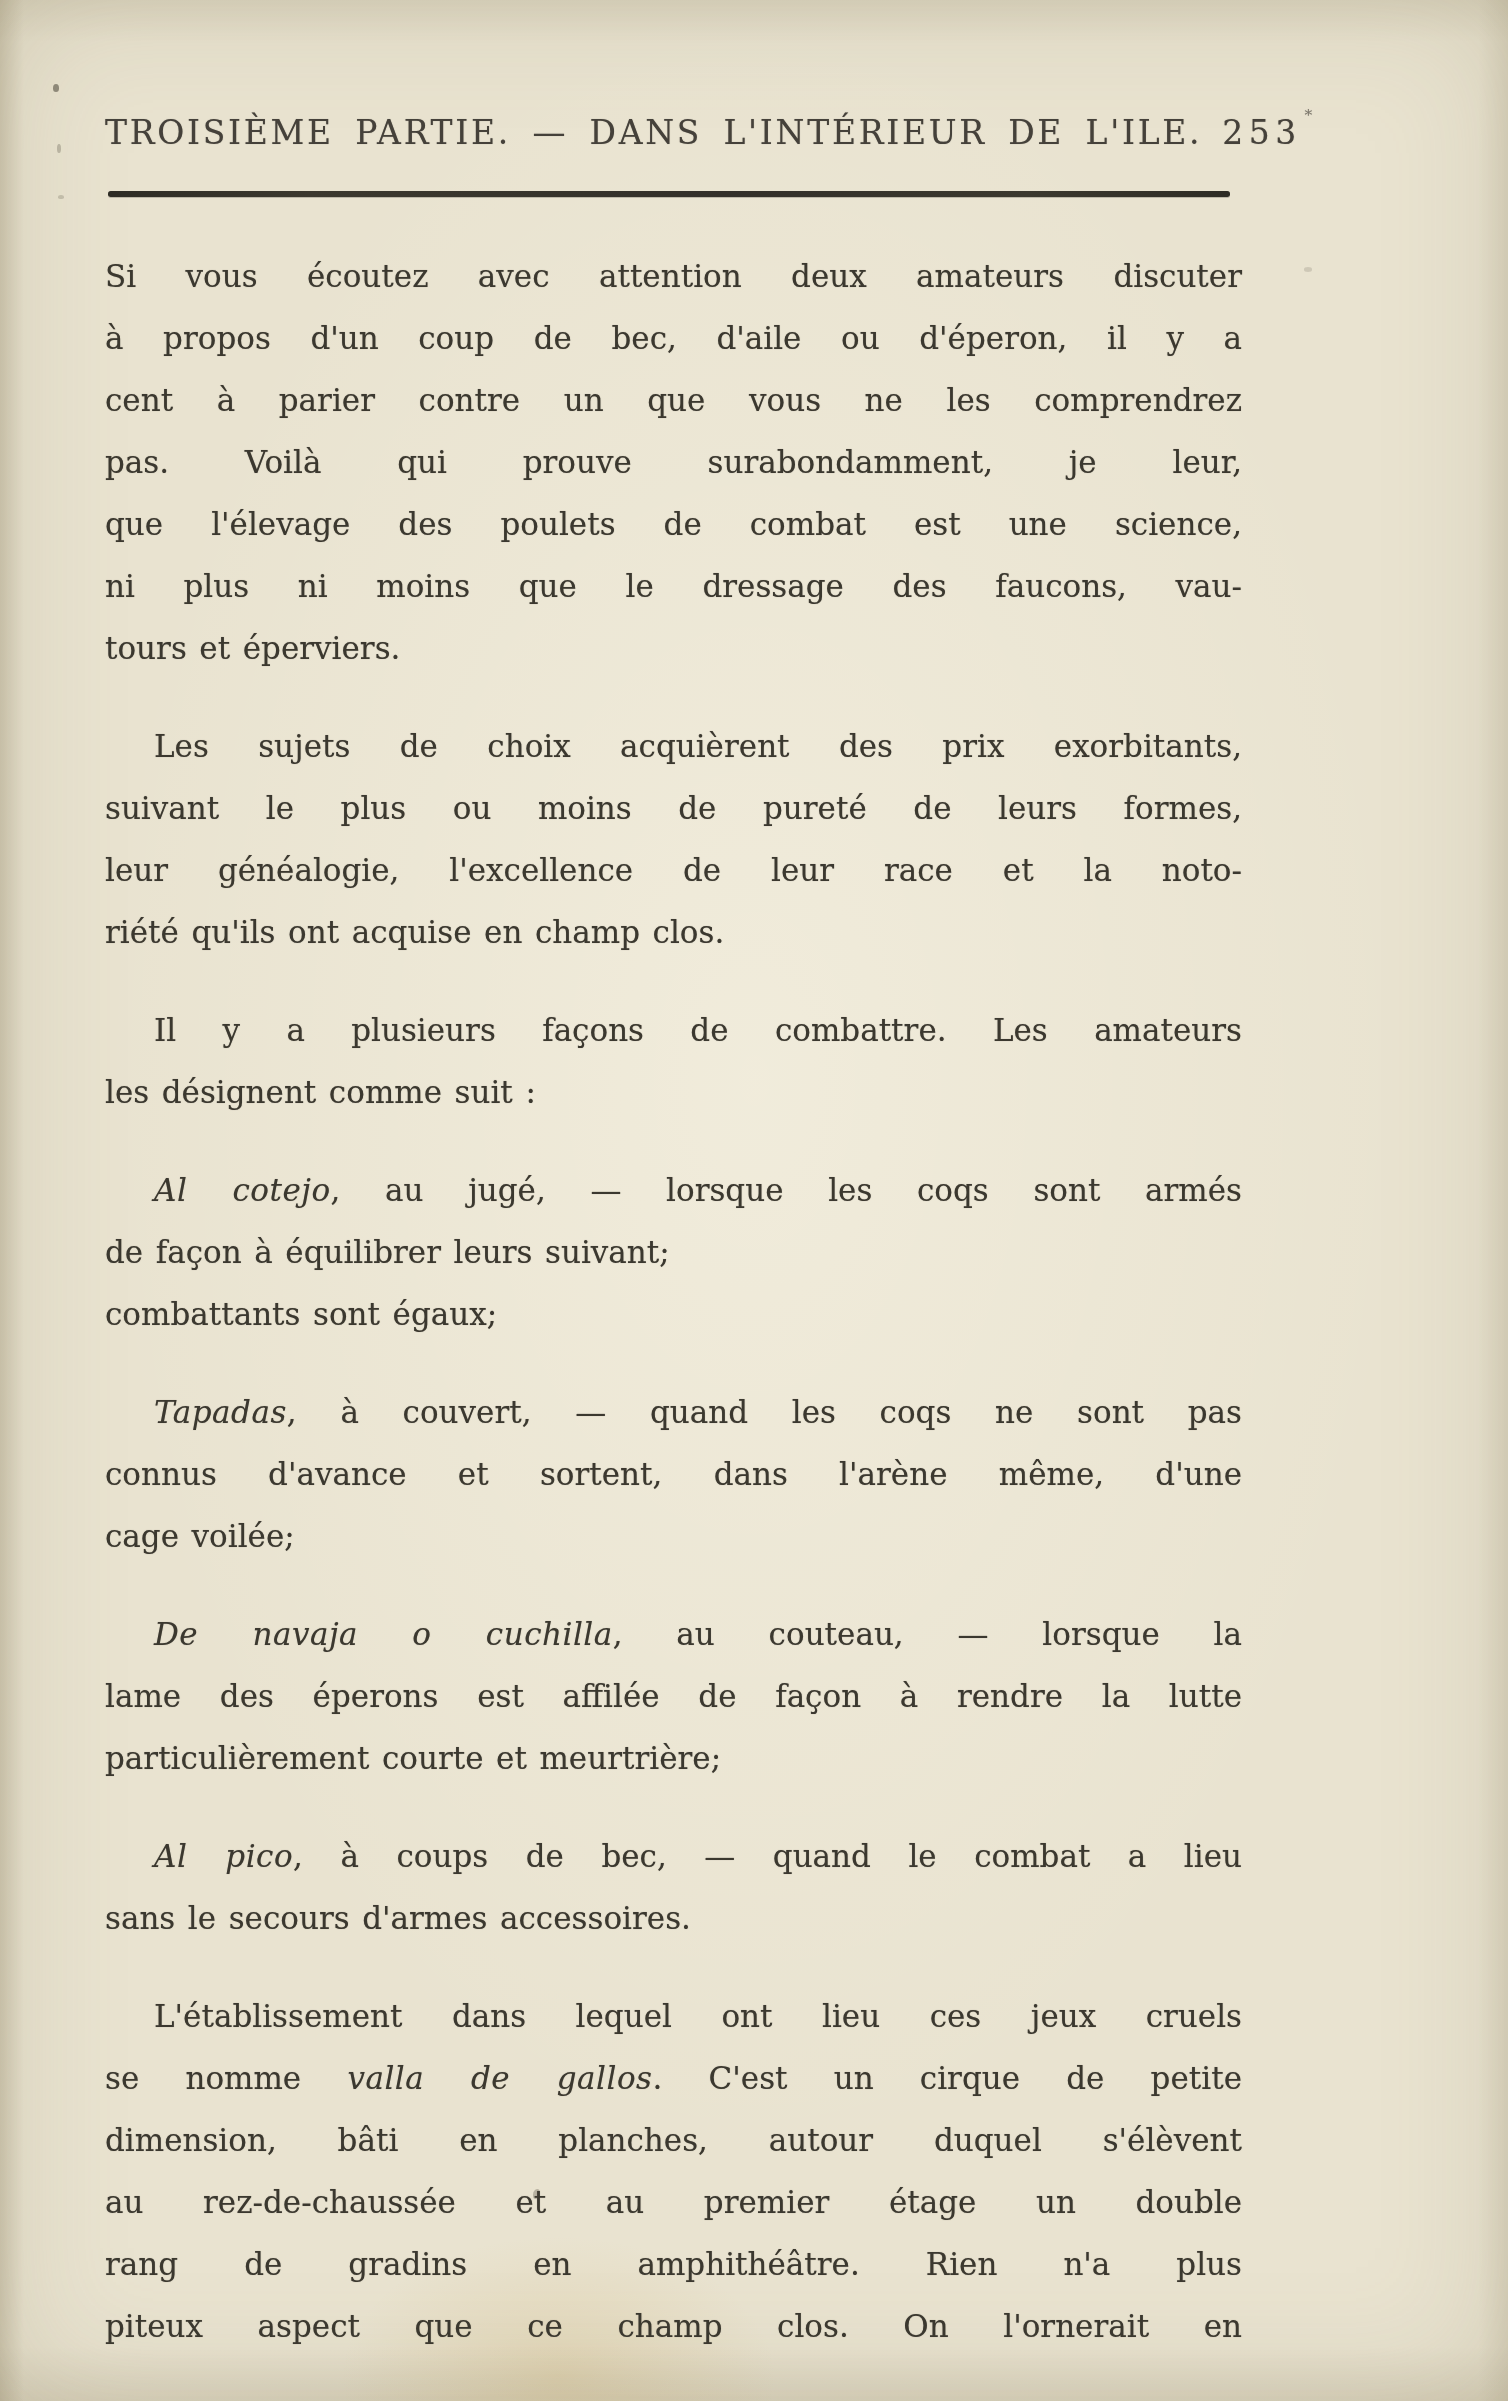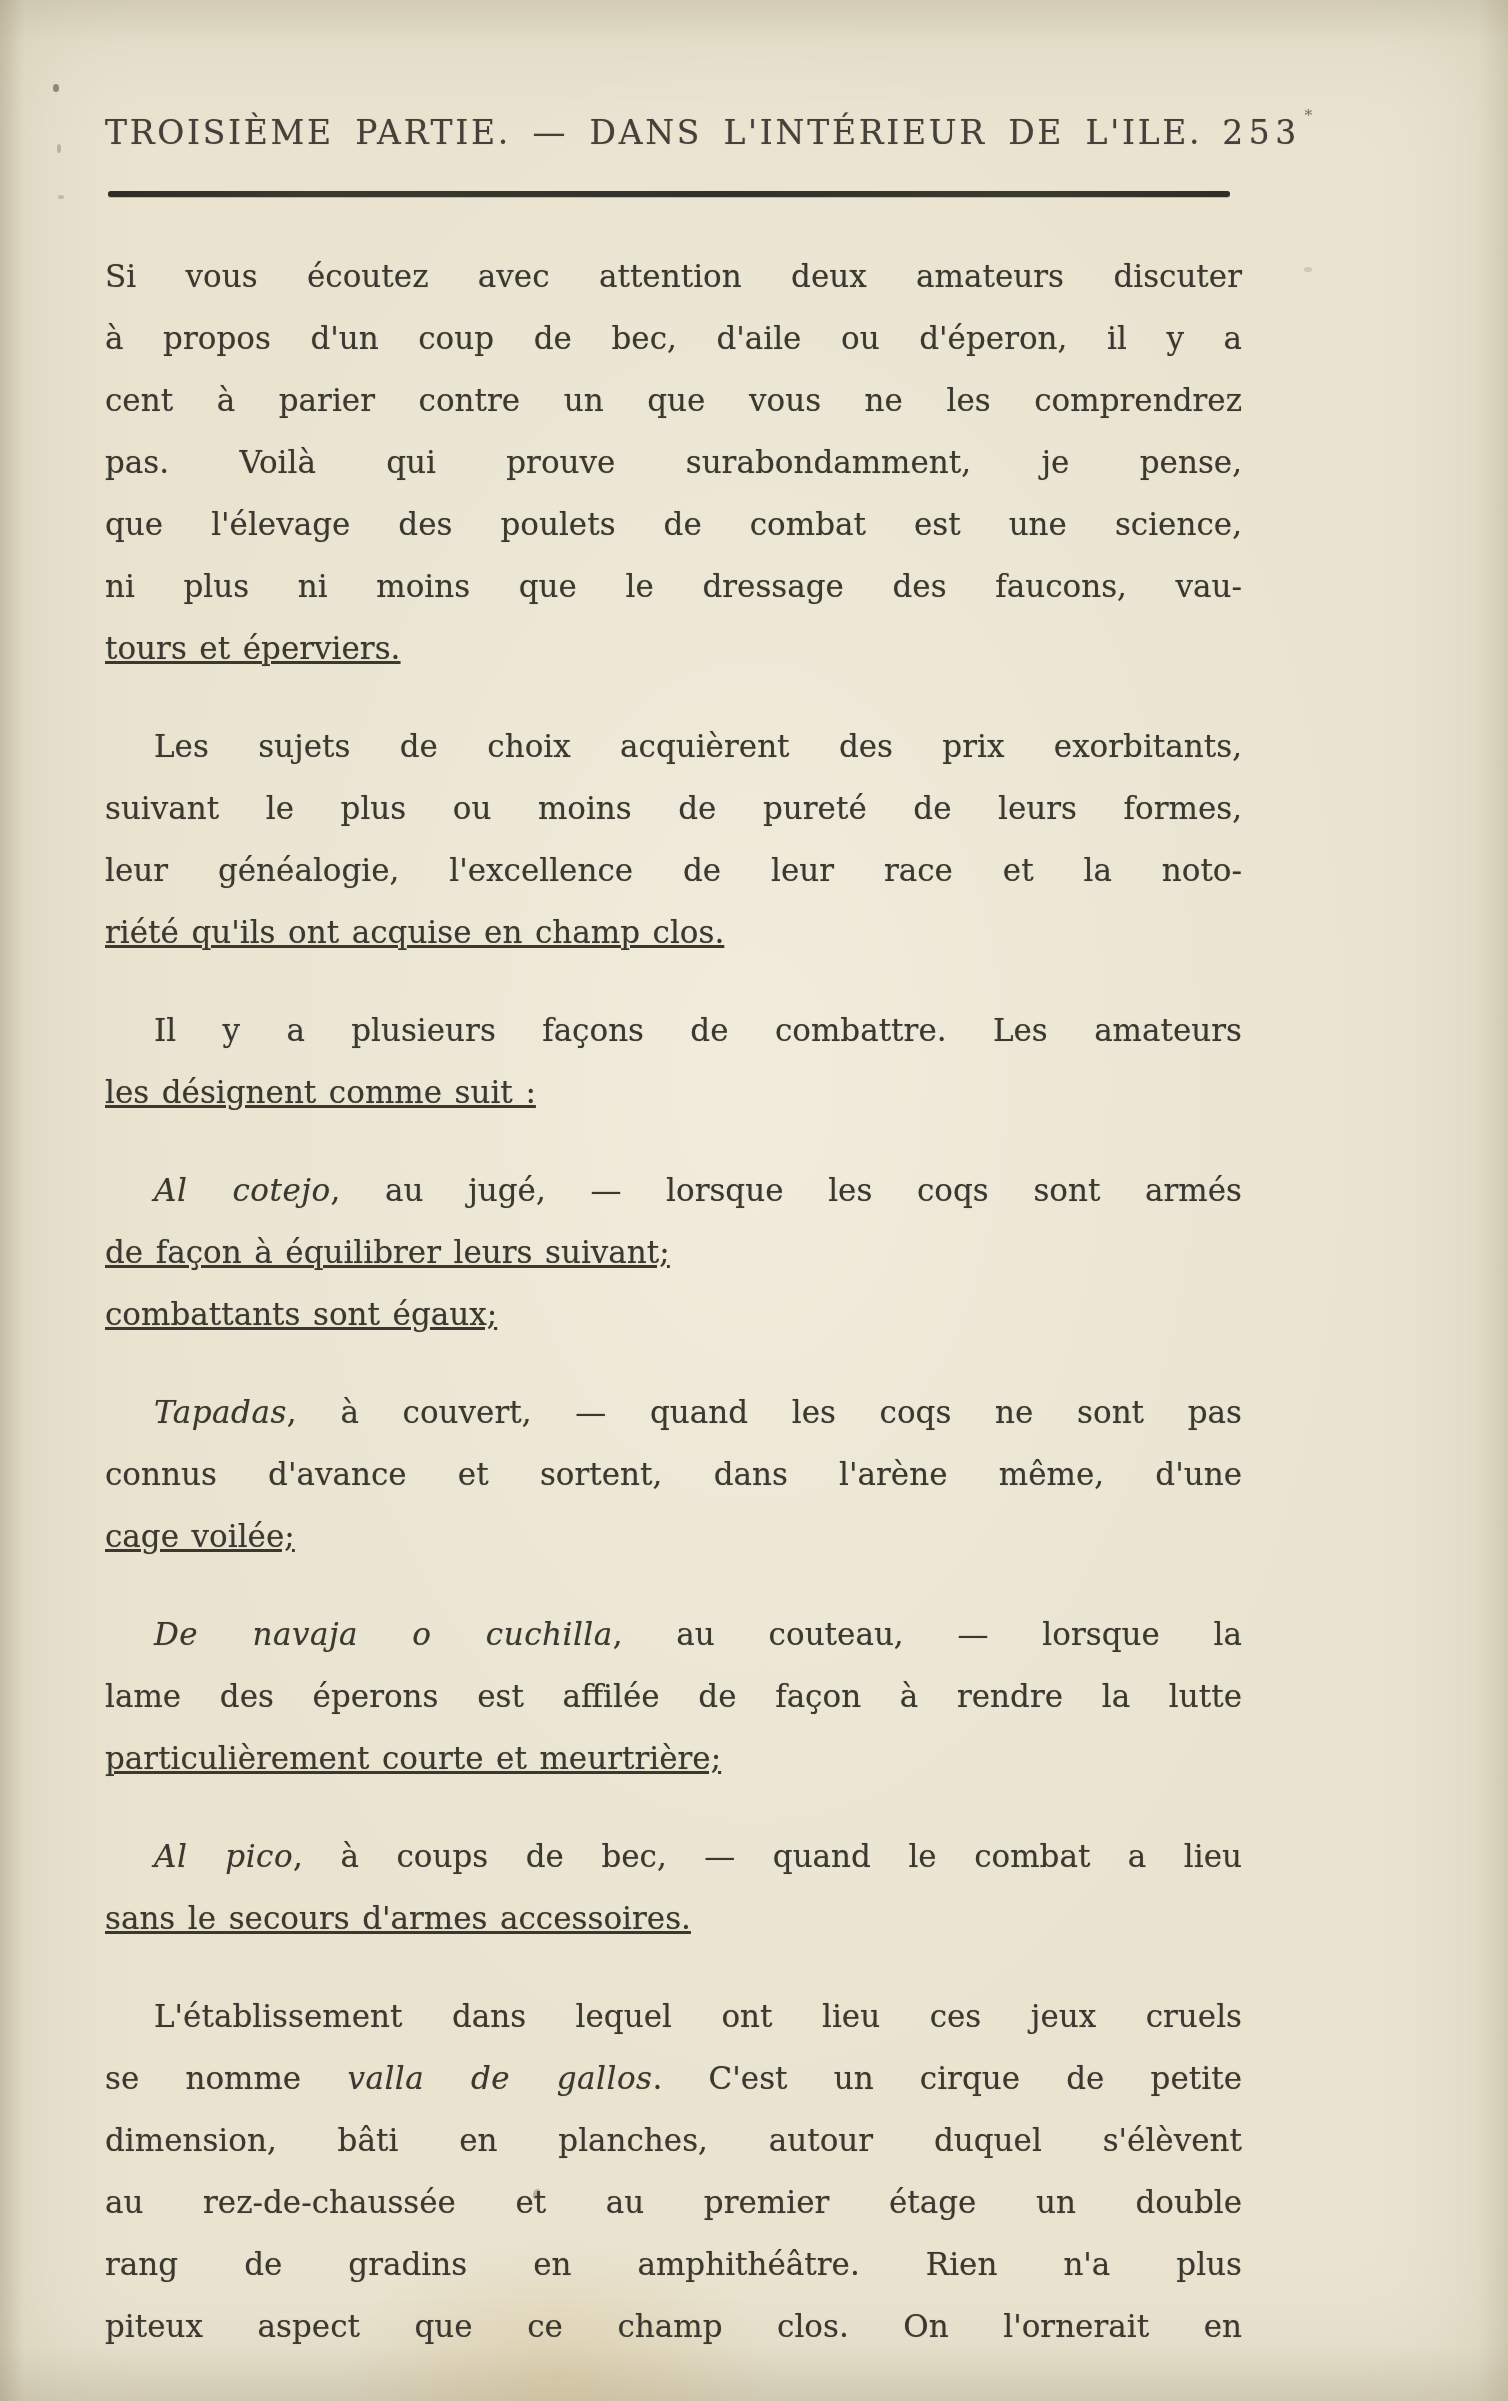--- a/index.html
+++ b/index.html
@@ -72,21 +72,20 @@
     color: #3b382f;
     text-shadow: 0 0 0.9px rgba(59,56,47,0.42);
     word-spacing: 2.7px;
   }
   .line {
     text-align: justify;
     text-align-last: justify;
   }
   .line.end {
     text-align-last: left;
-    text-decoration: underline;
   }
   .line.indent {
     text-indent: 49px;
     margin-top: 36px;
   }
   .line i {
     letter-spacing: 0.5px;
   }
 
   
@@ -109,21 +108,21 @@
   <div class="header">
     <span>TROISIÈME PARTIE. — DANS L'INTÉRIEUR DE L'ILE.</span><span class="pagenum">253</span><sup class="mark">*</sup>
   </div>
 
   <div class="rule"></div>
 
   <div class="text-block">
       <div class="line"><span>Si vous écoutez avec attention deux amateurs discuter</span></div>
       <div class="line"><span>à propos d'un coup de bec, d'aile ou d'éperon, il y a</span></div>
       <div class="line"><span>cent à parier contre un que vous ne les comprendrez</span></div>
-      <div class="line"><span>pas. Voilà qui prouve surabondamment, je pense,</span></div>
+      <div class="line"><span>pas. Voilà qui prouve surabondamment, je leur,</span></div>
       <div class="line"><span>que l'élevage des poulets de combat est une science,</span></div>
       <div class="line"><span>ni plus ni moins que le dressage des faucons, vau-</span></div>
       <div class="line end"><span>tours et éperviers.</span></div>
       <div class="line indent"><span>Les sujets de choix acquièrent des prix exorbitants,</span></div>
       <div class="line"><span>suivant le plus ou moins de pureté de leurs formes,</span></div>
       <div class="line"><span>leur généalogie, l'excellence de leur race et la noto-</span></div>
       <div class="line end"><span>riété qu'ils ont acquise en champ clos.</span></div>
       <div class="line indent"><span>Il y a plusieurs façons de combattre. Les amateurs</span></div>
       <div class="line end"><span>les désignent comme suit :</span></div>
       <div class="line indent"><i>Al cotejo</i><span>, au jugé, — lorsque les coqs sont armés</span></div>

